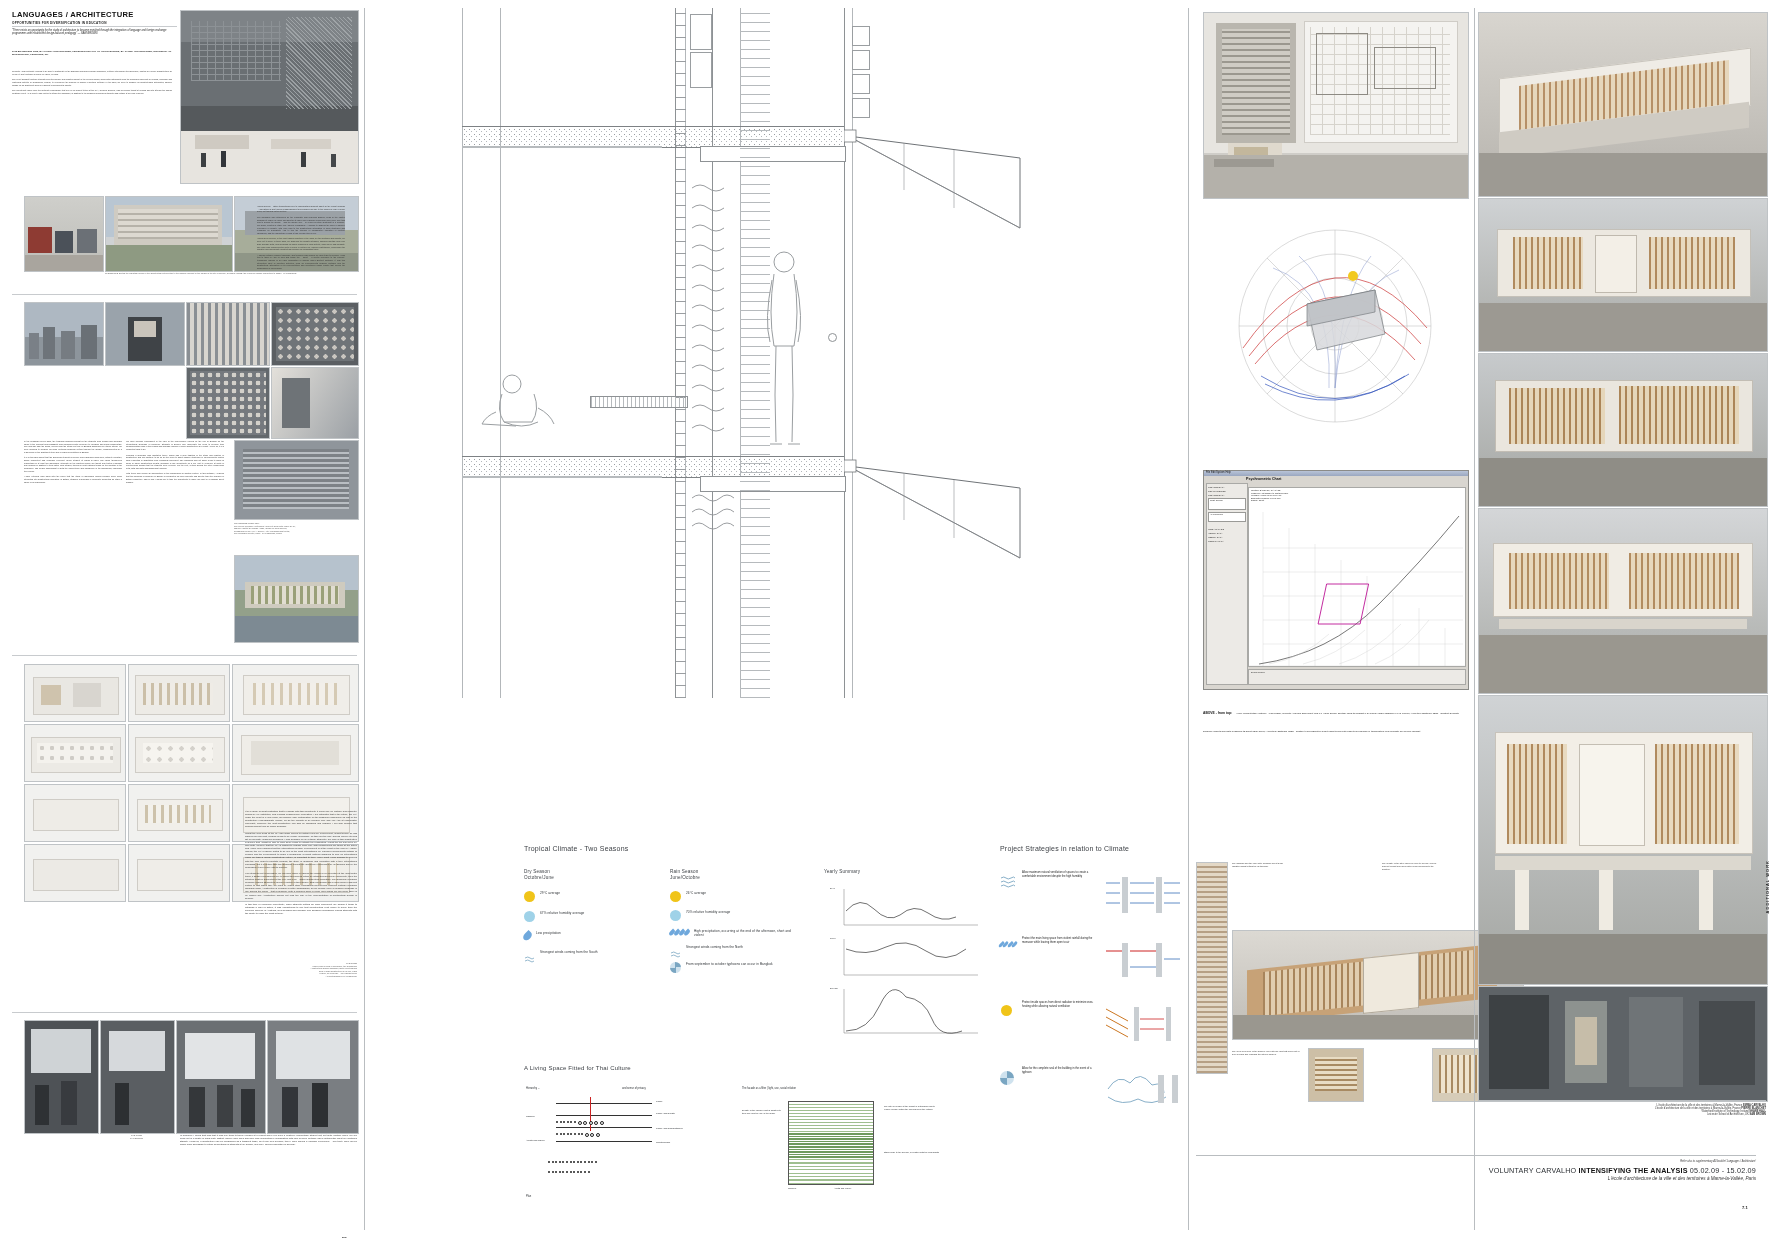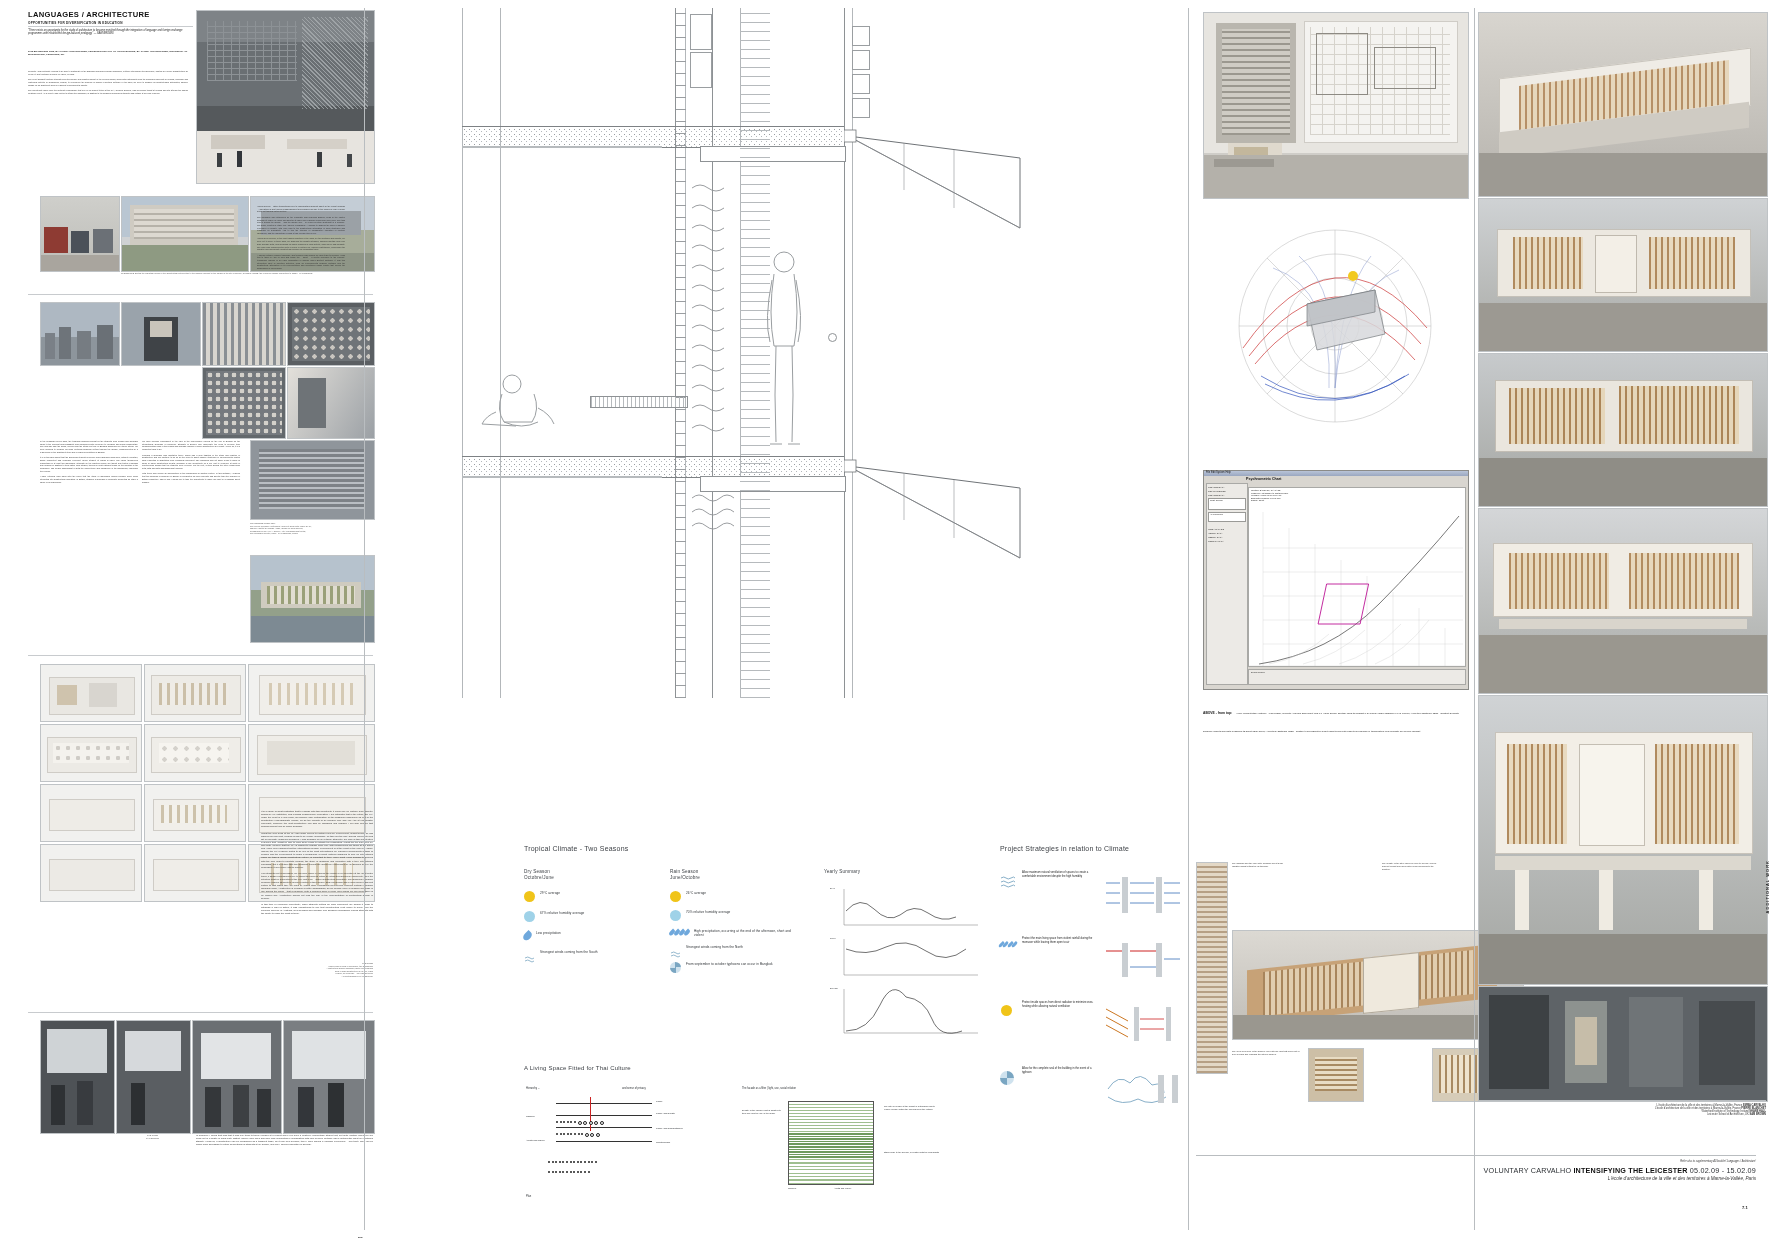--- a/index.html
+++ b/index.html
@@ -11,21 +11,21 @@
   .ph{position:absolute;background:#cfd2d4;overflow:hidden;}
   .ph.dark{background:#6e7276;}
   .ph.white{background:#f1f1ef;}
   .frame{border:1px solid #bfc3c6;}
   .tiny{font-size:2.1px;line-height:2.7px;color:#333;text-align:justify;}
   .tiny2{font-size:2.4px;line-height:3.1px;color:#333;text-align:justify;}
   .cap{font-size:2.1px;line-height:2.6px;color:#555;}
   .divline{position:absolute;background:#b9bdc0;}
 
   
-  #left{position:absolute;left:28px;top:10px;width:345px;height:1215px;}
+  #left{position:absolute;left:12px;top:10px;width:345px;height:1215px;}
   .lang-title{font-size:7.6px;font-weight:bold;letter-spacing:.3px;color:#111;}
   .lang-sub{font-size:3.1px;font-weight:bold;letter-spacing:.25px;color:#222;margin-top:2px;}
   .quote{font-size:2.6px;line-height:3.4px;font-style:italic;color:#222;}
   .bold-lbl{font-size:2.2px;font-weight:bold;color:#111;letter-spacing:.1px;}
 
   .colrule{position:absolute;background:#c8cbce;height:1px;}
 
   
   #mid{position:absolute;left:440px;top:8px;width:620px;height:690px;}
   .line-v{position:absolute;background:#8e9295;width:1px;}
@@ -926,21 +926,21 @@
       <div class="foot-credit">
         <span>Leicester School of Architecture, UK</span>
         <b>SAM BROWN</b>
       </div>
     </div>
   </div>
 
   <div class="abs" style="left:1196px;top:1160px;width:560px;text-align:right;">
     <div class="foot-credit" style="font-style:italic;">Refer also to supplementary A3 booklet 'Languages / Architecture'</div>
     <div class="foot-ws" style="margin-top:3px;">
-      <span>VOLUNTARY CARVALHO </span><b>INTENSIFYING THE LEICESTER</b><span> 05.02.09 - 15.02.09</span>
+      <span>VOLUNTARY CARVALHO </span><b>INTENSIFYING THE ANALYSIS</b><span> 05.02.09 - 15.02.09</span>
     </div>
     <div class="foot-sub" style="margin-top:1px;">L'école d'architecture de la ville et des territoires à Marne-la-Vallée, Paris</div>
   </div>
   <div class="vertical-tab">ADDITIONAL WORK</div>
   <div class="pageno" style="left:1742px;top:1205px;">7.1</div>
 
   <div class="divline" style="left:1474px;top:8px;width:1px;height:1222px;"></div>
   <div class="divline" style="left:1196px;top:1155px;width:560px;height:1px;"></div>
   <div class="divline" style="left:1478px;top:1100px;width:288px;height:1px;"></div>
 </div>

